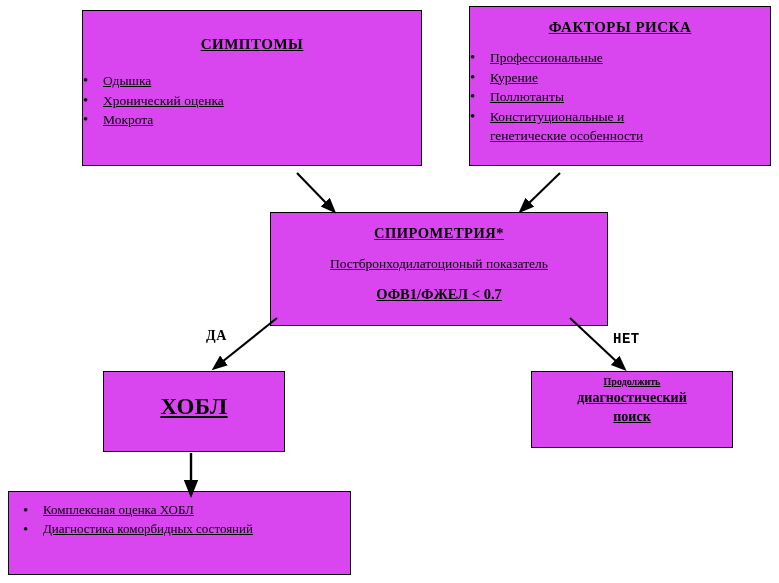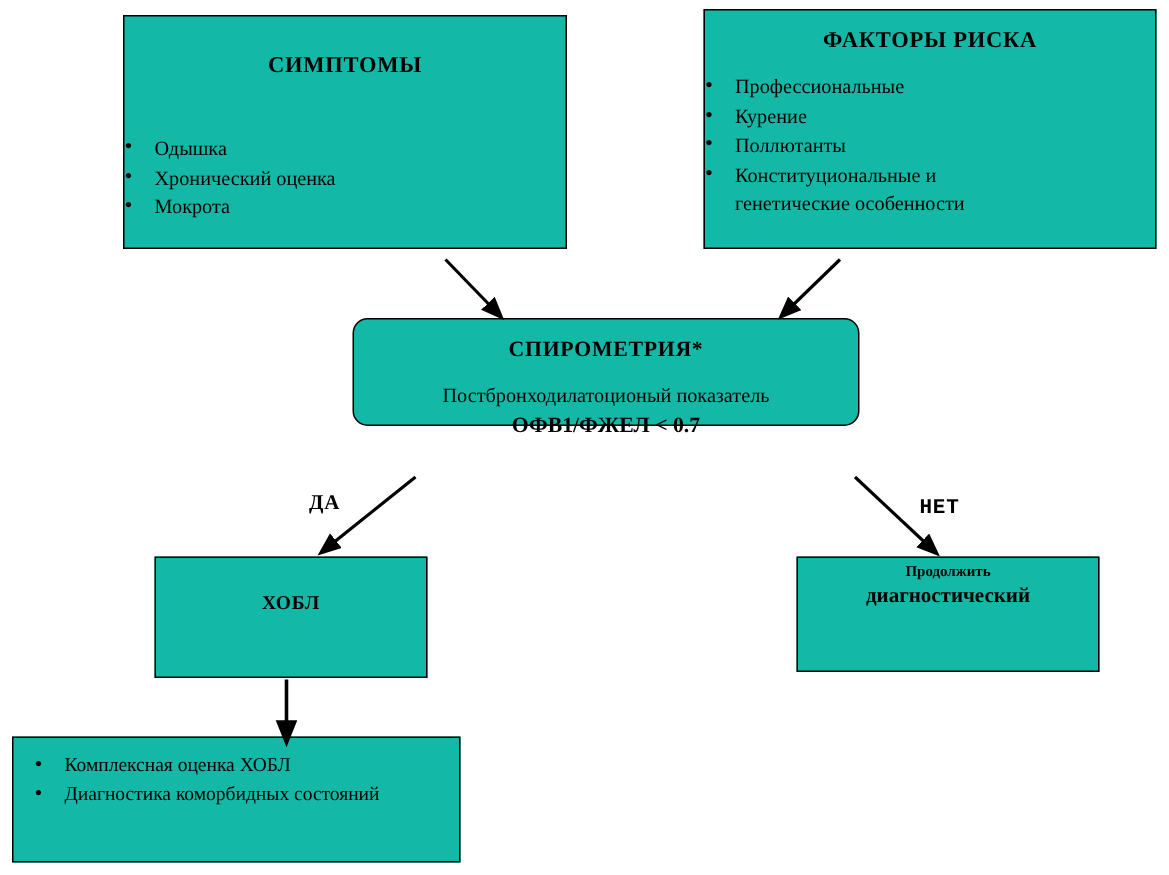--- a/index.html
+++ b/index.html
@@ -14,21 +14,22 @@
     height: 583px;
     background: #ffffff;
     font-family: "Liberation Serif", "DejaVu Serif", serif;
     color: #000000;
     overflow: hidden;
   }
   .box {
     position: absolute;
     box-sizing: border-box;
     border: 1.5px solid #000000;
-    background: #14b8a6;
+    background: #d946ef;
+    text-decoration: underline;
   }
   .box-title {
     text-align: center;
     font-weight: bold;
     letter-spacing: 0.5px;
   }
   ul.bullets {
     list-style: none;
     margin: 0;
     padding: 0;
@@ -97,23 +98,23 @@
   .bottom-list li::before {
     left: 2px;
     font-size: 14px;
   }
 </style>
 </head>
 <body>
 
 <div id="canvas">
 
-  <div class="box" style="left:82px; top:10px; width:296px; height:156px;">
+  <div class="box" style="left:82px; top:10px; width:340px; height:156px;">
     <div class="box-title" style="font-size:15px; margin-top:25px;">СИМПТОМЫ</div>
-    <ul class="bullets top-list" style="margin-top:36px;">
+    <ul class="bullets top-list" style="margin-top:18px;">
       <li>
         <span>Одышка</span>
       </li>
       <li>
         <span>Хронический оценка</span>
       </li>
       <li>
         <span>Мокрота</span>
       </li>
     </ul>
@@ -131,36 +132,37 @@
       <li>
         <span>Поллютанты</span>
       </li>
       <li>
         <span>Конституциональные и</span>
         <span class="hang">генетические особенности</span>
       </li>
     </ul>
   </div>
 
-  <div class="box" style="left:235px; top:212px; width:338px; height:72px;border-radius:10px;">
+  <div class="box" style="left:270px; top:212px; width:338px; height:114px;">
     <div class="box-title" style="font-size:14.5px; margin-top:12px;">СПИРОМЕТРИЯ*</div>
     <div class="center-text" style="font-size:13.5px; margin-top:14px;">Постбронходилатоционый показатель</div>
-    <div class="center-text" style="font-size:14.5px; font-weight:bold; margin-top:4px;">ОФВ1/ФЖЕЛ &lt; 0.7</div>
+    <div class="center-text" style="font-size:14.5px; font-weight:bold; margin-top:14px;">ОФВ1/ФЖЕЛ &lt; 0.7</div>
   </div>
 
   <div class="box" style="left:103px; top:371px; width:182px; height:81px;">
-    <div class="box-title" style="font-size:13px; margin-top:22px;">ХОБЛ</div>
+    <div class="box-title" style="font-size:23px; margin-top:22px;">ХОБЛ</div>
   </div>
 
   <div class="box" style="left:531px; top:371px; width:202px; height:77px;">
     <div class="center-text" style="font-size:10px; font-weight:bold; margin-top:4px;">Продолжить</div>
     <div class="center-text" style="font-size:14px; font-weight:bold; margin-top:3px;">диагностический</div>
+    <div class="center-text" style="font-size:14px; font-weight:bold; margin-top:3px;">поиск</div>
   </div>
 
-  <div class="box" style="left:8px; top:491px; width:299px; height:84px;">
+  <div class="box" style="left:8px; top:491px; width:343px; height:84px;">
     <ul class="bullets bottom-list" style="margin:9px 0 0 14px;">
       <li>
         <span>Комплексная оценка ХОБЛ</span>
       </li>
       <li>
         <span>Диагностика коморбидных состояний</span>
       </li>
     </ul>
   </div>
 

